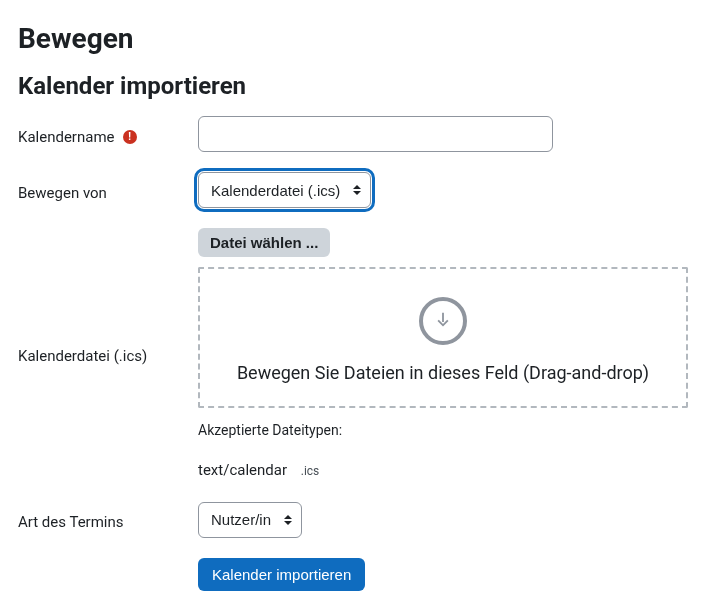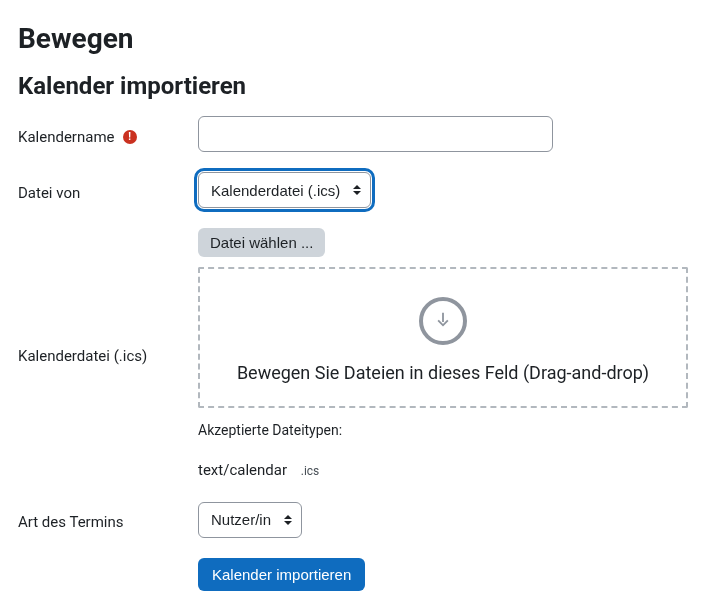--- a/index.html
+++ b/index.html
@@ -104,20 +104,21 @@
     }
     .file-btn {
       display: inline-block;
       padding: 6px 12px;
       background: #ced4da;
       border-radius: 6px;
       font-size: 15px;
       color: #1d2125;
       cursor: pointer;
       border: none;
+      font-weight: bold;
     }
     .dropzone {
       margin-top: 10px;
       border: 2px dashed #b2b8be;
       border-radius: 2px;
       padding: 28px 20px 20px;
       text-align: center;
     }
     .dropzone-icon {
       width: 48px;
@@ -175,21 +176,21 @@
     <span>Kalendername</span>
     <span class="req-icon">!</span>
   </div>
   <div class="form-input-col">
     <input type="text" class="text-input" value="" style="">
   </div>
 </div>
 
 <div class="form-row">
   <div class="form-label-col">
-    <span>Datei von</span>
+    <span>Bewegen von</span>
   </div>
   <div class="form-input-col">
     <div class="select-wrap">
       <button type="button" class="select focused">
         <span>Kalenderdatei (.ics)</span>
       </button>
       <span class="select-caret"></span>
     </div>
   </div>
 </div>

